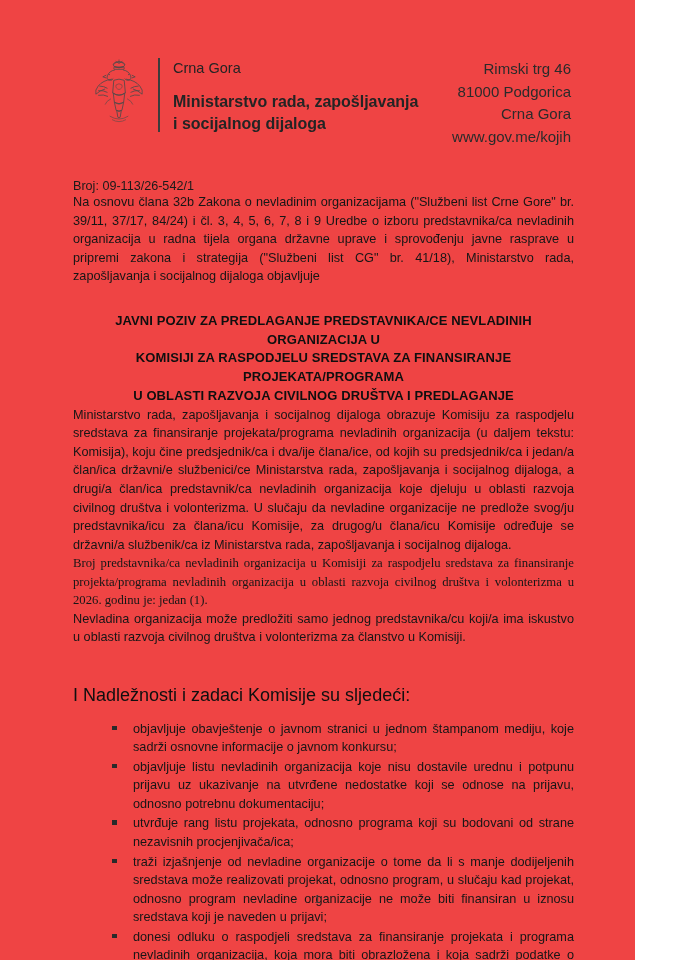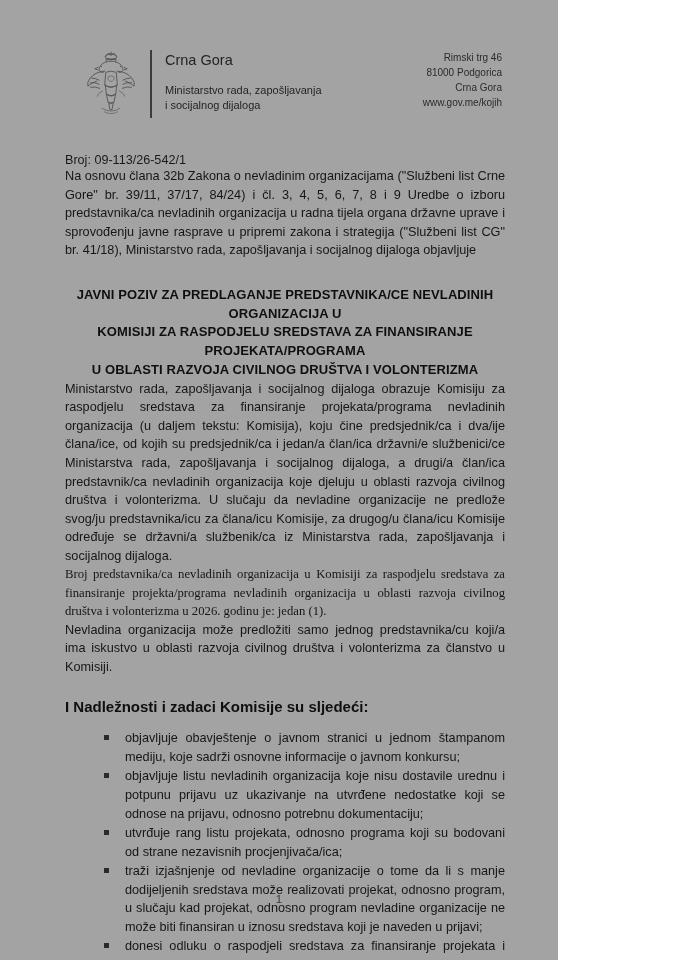--- a/index.html
+++ b/index.html
@@ -11,25 +11,25 @@
     width: 679px;
     height: 960px;
     background: #ffffff;
     font-family: "Liberation Sans", sans-serif;
     color: #1a1a1a;
     overflow: hidden;
   }
 
   .page {
     position: relative;
-    width: 558px;
+    width: 635px;
     height: 960px;
-    background: #a3a3a3;
+    background: #ef4444;
     box-sizing: border-box;
-    padding: 8px;
+    padding: 16px;
   }
 
   
   .letterhead {
     display: flex;
     align-items: flex-start;
     justify-content: space-between;
     padding: 40px 48px 0 74px;
   }
 
@@ -63,29 +63,30 @@
 
   .brand-country {
     font-size: 14.5px;
     line-height: 1.35;
     color: #242424;
     margin-bottom: 12px;
     white-space: nowrap;
   }
 
   .brand-ministry {
-    font-size: 11px;
+    font-size: 16px;
     line-height: 1.42;
     color: #242424;
     white-space: nowrap;
+    font-weight: bold;
   }
 
   .address {
     text-align: right;
-    font-size: 10px;
+    font-size: 15px;
     line-height: 1.5;
     color: #2b2b2b;
     padding-top: 2px;
     white-space: nowrap;
   }
 
   
   .refline {
     display: flex;
     justify-content: space-between;
@@ -122,23 +123,23 @@
     line-height: 1.45;
     letter-spacing: .1px;
     color: #0f0f0f;
   }
 
   .intro-para { margin-top: 23px; }
   .count-para { margin-top: 22px; font-family: Liberation Serif, serif; }
   .single-para { margin-top: 22px; }
 
   .section-heading {
-    margin-top: 22px;
-    font-size: 15px;
-    font-weight: bold;
+    margin-top: 38px;
+    font-size: 18px;
+    font-weight: normal;
     color: #0f0f0f;
   }
 
   
   ul.duties {
     list-style: none;
     margin: 14px 0 0 0;
     padding: 0 0 0 37px;
   }
 
@@ -241,21 +242,21 @@
     <span>Broj: 09-113/26-542/1</span>
   </div>
 
   <div class="body-wrap">
 
     <p class="para legal-basis">Na osnovu člana 32b Zakona o nevladinim organizacijama ("Službeni list Crne Gore" br. 39/11, 37/17, 84/24) i čl. 3, 4, 5, 6, 7, 8 i 9 Uredbe o izboru predstavnika/ca nevladinih organizacija u radna tijela organa državne uprave i sprovođenju javne rasprave u pripremi zakona i strategija ("Službeni list CG" br. 41/18), Ministarstvo rada, zapošljavanja i socijalnog dijaloga objavljuje</p>
 
     <div class="title-block">
       <div>JAVNI POZIV ZA PREDLAGANJE PREDSTAVNIKA/CE NEVLADINIH ORGANIZACIJA U</div>
       <div>KOMISIJI ZA RASPODJELU SREDSTAVA ZA FINANSIRANJE PROJEKATA/PROGRAMA</div>
-      <div>U OBLASTI RAZVOJA CIVILNOG DRUŠTVA I VOLONTERIZMA</div>
+      <div>U OBLASTI RAZVOJA CIVILNOG DRUŠTVA I PREDLAGANJE</div>
     </div>
 
     <p class="para intro-para">Ministarstvo rada, zapošljavanja i socijalnog dijaloga obrazuje Komisiju za raspodjelu sredstava za finansiranje projekata/programa nevladinih organizacija (u daljem tekstu: Komisija), koju čine predsjednik/ca i dva/ije člana/ice, od kojih su predsjednik/ca i jedan/a član/ica državni/e službenici/ce Ministarstva rada, zapošljavanja i socijalnog dijaloga, a drugi/a član/ica predstavnik/ca nevladinih organizacija koje djeluju u oblasti razvoja civilnog društva i volonterizma. U slučaju da nevladine organizacije ne predlože svog/ju predstavnika/icu za člana/icu Komisije, za drugog/u člana/icu Komisije određuje se državni/a službenik/ca iz Ministarstva rada, zapošljavanja i socijalnog dijaloga.</p>
 
     <p class="para count-para">Broj predstavnika/ca nevladinih organizacija u Komisiji za raspodjelu sredstava za finansiranje projekta/programa nevladinih organizacija u oblasti razvoja civilnog društva i volonterizma u 2026. godinu je: jedan (1).</p>
 
     <p class="para single-para">Nevladina organizacija može predložiti samo jednog predstavnika/cu koji/a ima iskustvo u oblasti razvoja civilnog društva i volonterizma za članstvo u Komisiji.</p>
 
     <div class="section-heading">I Nadležnosti i zadaci Komisije su sljedeći:</div>
 

